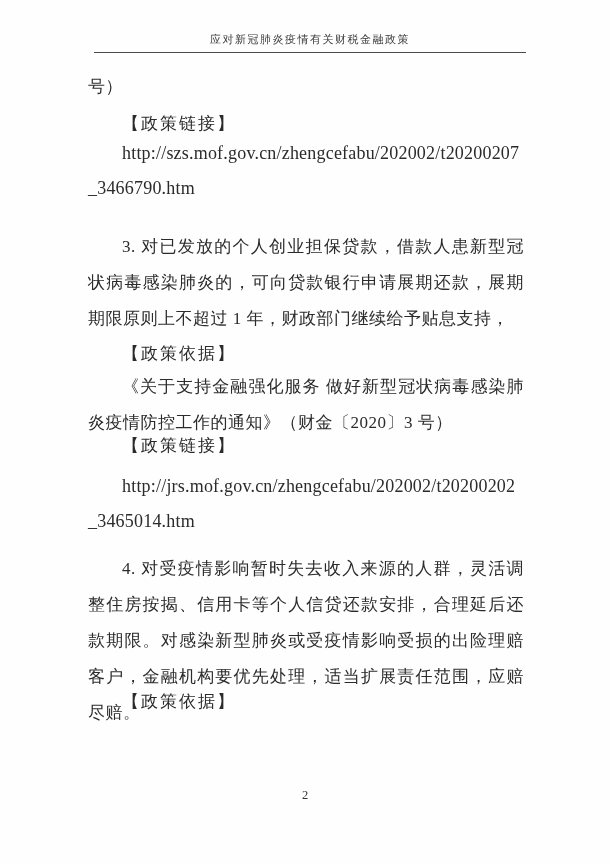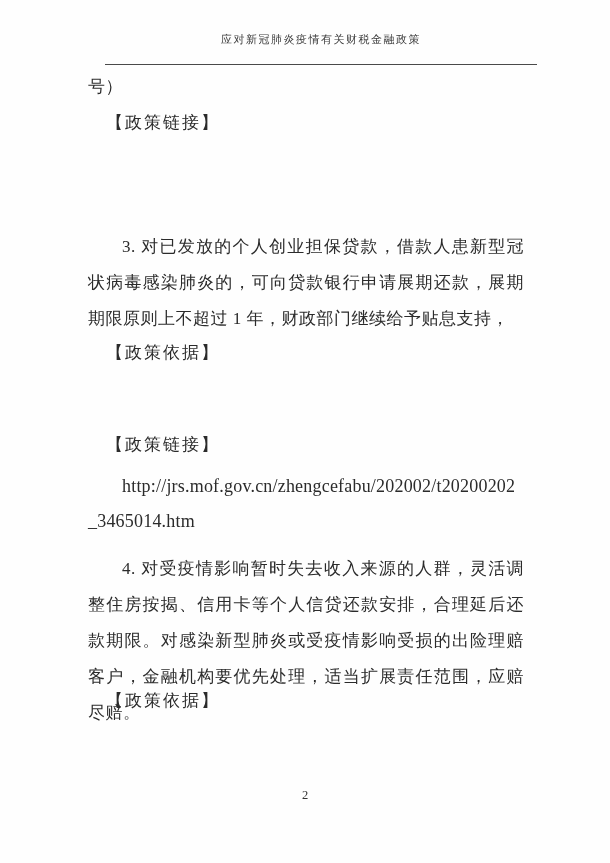--- a/index.html
+++ b/index.html
@@ -13,49 +13,48 @@
     height: 863px;
     background: #fefefe;
     overflow: hidden;
     font-family: "Liberation Serif", "DejaVu Serif", serif;
     color: #2e2e2e;
   }
   
   .page-header {
     position: absolute;
     top: 32px;
-    left: 105px;
+    left: 94px;
     width: 432px;
     text-align: center;
     font-size: 11px;
     letter-spacing: 1.5px;
     color: #3a3a3a;
-    padding-bottom: 17px;
+    padding-bottom: 5px;
     border-bottom: 1.6px solid #4a4a4a;
   }
   
   .blk {
     position: absolute;
     left: 88px;
     width: 436px;
     font-size: 17px;
     line-height: 36px;
     letter-spacing: 0.5px;
     color: #2b2b2b;
   }
   .just {
     text-align: justify;
     text-justify: inter-character;
   }
   .indent { text-indent: 34px; }
   .label {
-    left: 106px;
+    left: 122px;
     width: 300px;
     letter-spacing: 2px;
-    font-family: Liberation Mono, monospace;
   }
   .url {
     font-size: 18px;
     letter-spacing: 0.2px;
     word-break: break-all;
     line-height: 35px;
   }
   .b1  { top: 69px;  }
   .b2  { top: 106px; }
   .b3  { top: 136px; }
@@ -81,25 +80,27 @@
 <body>
 
 <div class="page">
 
   <div class="page-header">应对新冠肺炎疫情有关财税金融政策</div>
 
   <div class="blk b1">号）</div>
 
   <div class="blk label b2">【政策链接】</div>
 
+  <div class="blk url indent b3">http://szs.mof.gov.cn/zhengcefabu/202002/t20200207_3466790.htm</div>
 
   <div class="blk just indent b4">3. 对已发放的个人创业担保贷款，借款人患新型冠状病毒感染肺炎的，可向贷款银行申请展期还款，展期期限原则上不超过 1 年，财政部门继续给予贴息支持，</div>
 
   <div class="blk label b5">【政策依据】</div>
 
+  <div class="blk just indent b6">《关于支持金融强化服务 做好新型冠状病毒感染肺炎疫情防控工作的通知》（财金〔2020〕3 号）</div>
 
   <div class="blk label b7">【政策链接】</div>
 
   <div class="blk url indent b8">http://jrs.mof.gov.cn/zhengcefabu/202002/t20200202_3465014.htm</div>
 
   <div class="blk just indent b9">4. 对受疫情影响暂时失去收入来源的人群，灵活调整住房按揭、信用卡等个人信贷还款安排，合理延后还款期限。对感染新型肺炎或受疫情影响受损的出险理赔客户，金融机构要优先处理，适当扩展责任范围，应赔尽赔。</div>
 
   <div class="blk label b10">【政策依据】</div>
 
 

